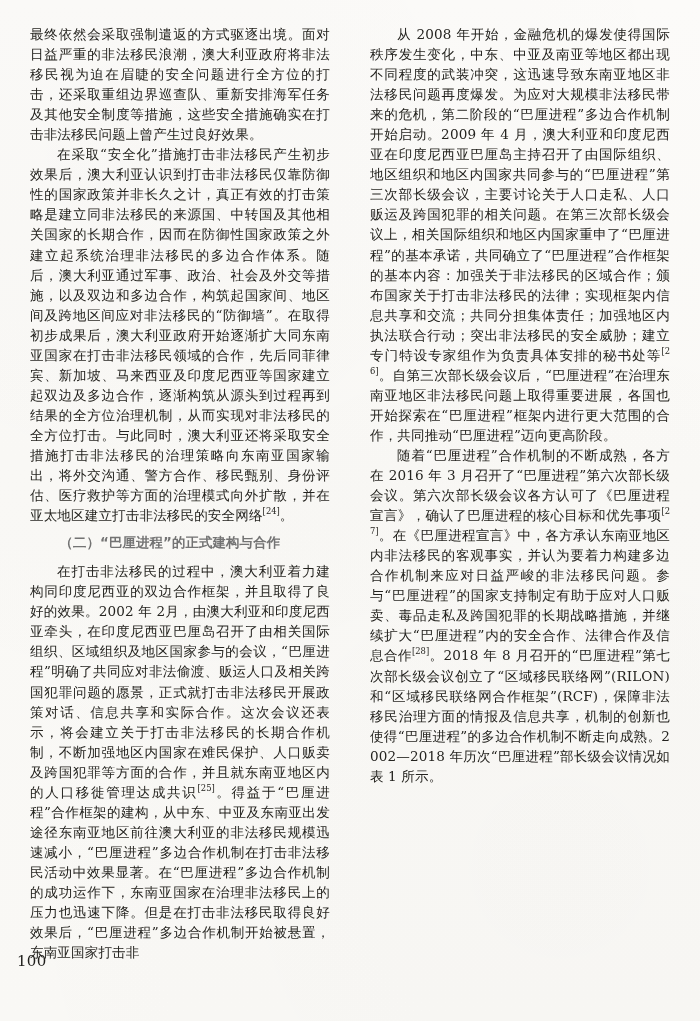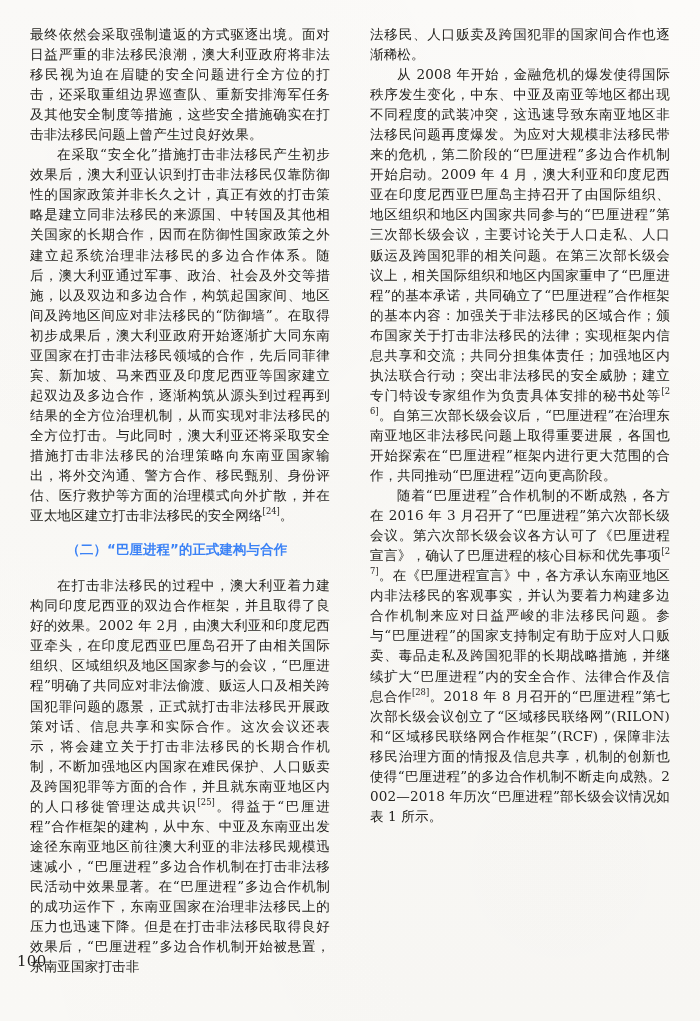--- a/index.html
+++ b/index.html
@@ -52,26 +52,26 @@
     text-align: justify;
     text-justify: inter-character;
     text-indent: 2em;
     letter-spacing: 0.01em;
     word-break: break-all;
     -webkit-font-smoothing: none;
   }
   p.no-indent { text-indent: 0; }
 
   h3.section-heading {
-    margin: 15px;
+    margin: 8px;
     font-family: "DejaVu Sans", "Liberation Sans", sans-serif;
     font-size: 13.4px;
     line-height: 20.05px;
     font-weight: 700;
-    color: #3b82f6;
+    color: #737373;
     text-indent: 1.6em;
     letter-spacing: 0.01em;
     white-space: nowrap;
   }
 
   sup.fn {
     font-size: 8.4px;
     vertical-align: super;
     line-height: 0;
     letter-spacing: 0;
@@ -104,21 +104,20 @@
       <p class="body-par"><span>在采取“安全化”措施打击非法移民产生初步效果后，澳大利亚认识到打击非法移民仅靠防御性的国家政策并非长久之计，真正有效的打击策略是建立同非法移民的来源国、中转国及其他相关国家的长期合作，因而在防御性国家政策之外建立起系统治理非法移民的多边合作体系。随后，澳大利亚通过军事、政治、社会及外交等措施，以及双边和多边合作，构筑起国家间、地区间及跨地区间应对非法移民的“防御墙”。在取得初步成果后，澳大利亚政府开始逐渐扩大同东南亚国家在打击非法移民领域的合作，先后同菲律宾、新加坡、马来西亚及印度尼西亚等国家建立起双边及多边合作，逐渐构筑从源头到过程再到结果的全方位治理机制，从而实现对非法移民的全方位打击。与此同时，澳大利亚还将采取安全措施打击非法移民的治理策略向东南亚国家输出，将外交沟通、警方合作、移民甄别、身份评估、医疗救护等方面的治理模式向外扩散，并在亚太地区建立打击非法移民的安全网络</span><sup class="fn">[24]</sup><span>。</span></p>
 
       <h3 class="section-heading">（二）“巴厘进程”的正式建构与合作</h3>
 
       <p class="body-par"><span>在打击非法移民的过程中，澳大利亚着力建构同印度尼西亚的双边合作框架，并且取得了良好的效果。2002 年 2月，由澳大利亚和印度尼西亚牵头，在印度尼西亚巴厘岛召开了由相关国际组织、区域组织及地区国家参与的会议，“巴厘进程”明确了共同应对非法偷渡、贩运人口及相关跨国犯罪问题的愿景，正式就打击非法移民开展政策对话、信息共享和实际合作。这次会议还表示，将会建立关于打击非法移民的长期合作机制，不断加强地区内国家在难民保护、人口贩卖及跨国犯罪等方面的合作，并且就东南亚地区内的人口移徙管理达成共识</span><sup class="fn">[25]</sup><span>。得益于“巴厘进程”合作框架的建构，从中东、中亚及东南亚出发途径东南亚地区前往澳大利亚的非法移民规模迅速减小，“巴厘进程”多边合作机制在打击非法移民活动中效果显著。在“巴厘进程”多边合作机制的成功运作下，东南亚国家在治理非法移民上的压力也迅速下降。但是在打击非法移民取得良好效果后，“巴厘进程”多边合作机制开始被悬置，东南亚国家打击非</span></p>
 
     </div>
 
     <div class="col col-right">
 
-      <p class="body-par no-indent">法移民、人口贩卖及跨国犯罪的国家间合作也逐渐稀松。</p>
 
       <p class="body-par"><span>从 2008 年开始，金融危机的爆发使得国际秩序发生变化，中东、中亚及南亚等地区都出现不同程度的武装冲突，这迅速导致东南亚地区非法移民问题再度爆发。为应对大规模非法移民带来的危机，第二阶段的“巴厘进程”多边合作机制开始启动。2009 年 4 月，澳大利亚和印度尼西亚在印度尼西亚巴厘岛主持召开了由国际组织、地区组织和地区内国家共同参与的“巴厘进程”第三次部长级会议，主要讨论关于人口走私、人口贩运及跨国犯罪的相关问题。在第三次部长级会议上，相关国际组织和地区内国家重申了“巴厘进程”的基本承诺，共同确立了“巴厘进程”合作框架的基本内容：加强关于非法移民的区域合作；颁布国家关于打击非法移民的法律；实现框架内信息共享和交流；共同分担集体责任；加强地区内执法联合行动；突出非法移民的安全威胁；建立专门特设专家组作为负责具体安排的秘书处等</span><sup class="fn">[26]</sup><span>。自第三次部长级会议后，“巴厘进程”在治理东南亚地区非法移民问题上取得重要进展，各国也开始探索在“巴厘进程”框架内进行更大范围的合作，共同推动“巴厘进程”迈向更高阶段。</span></p>
 
       <p class="body-par"><span>随着“巴厘进程”合作机制的不断成熟，各方在 2016 年 3 月召开了“巴厘进程”第六次部长级会议。第六次部长级会议各方认可了《巴厘进程宣言》，确认了巴厘进程的核心目标和优先事项</span><sup class="fn">[27]</sup><span>。在《巴厘进程宣言》中，各方承认东南亚地区内非法移民的客观事实，并认为要着力构建多边合作机制来应对日益严峻的非法移民问题。参与“巴厘进程”的国家支持制定有助于应对人口贩卖、毒品走私及跨国犯罪的长期战略措施，并继续扩大“巴厘进程”内的安全合作、法律合作及信息合作</span><sup class="fn">[28]</sup><span>。2018 年 8 月召开的“巴厘进程”第七次部长级会议创立了“区域移民联络网”(RILON)和“区域移民联络网合作框架”(RCF)，保障非法移民治理方面的情报及信息共享，机制的创新也使得“巴厘进程”的多边合作机制不断走向成熟。2002—2018 年历次“巴厘进程”部长级会议情况如表 1 所示。</span></p>
 
 
     </div>
 
   </div>
 

